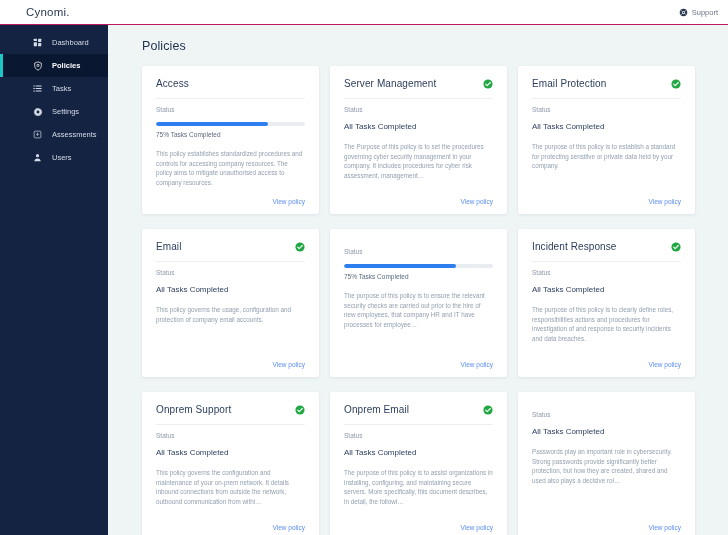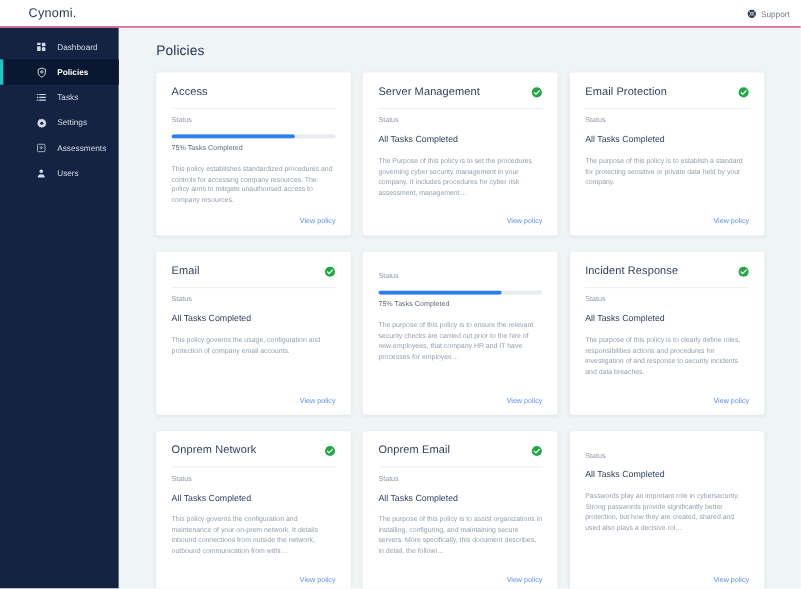--- a/index.html
+++ b/index.html
@@ -320,21 +320,21 @@
             </div>
             <div class="status-label">Status</div>
             <div class="all-done">All Tasks Completed</div>
             <div class="desc">The purpose of this policy is to clearly define roles, responsibilities actions and procedures for investigation of and response to security incidents and data breaches.</div>
             <div class="card-foot">
               <a class="view-link">View policy</a>
             </div>
           </div>
           <div class="card">
             <div class="card-head">
-              <div class="card-title">Onprem Network</div>
+              <div class="card-title">Onprem Support</div>
               <span class="badge-ok">
                 <svg width="10" height="10" viewBox="0 0 24 24">
                   <circle cx="12" cy="12" r="11" fill="#21a844"></circle>
                   <path d="M6.5 12.4l3.6 3.6 7.4-7.6" fill="none" stroke="#ffffff" stroke-width="2.6" stroke-linecap="round" stroke-linejoin="round"></path>
                 </svg>
               </span>
             </div>
             <div class="status-label">Status</div>
             <div class="all-done">All Tasks Completed</div>
             <div class="desc">This policy governs the configuration and maintenance of your on-prem network. It details inbound connections from outside the network, outbound communication from withi…</div>

